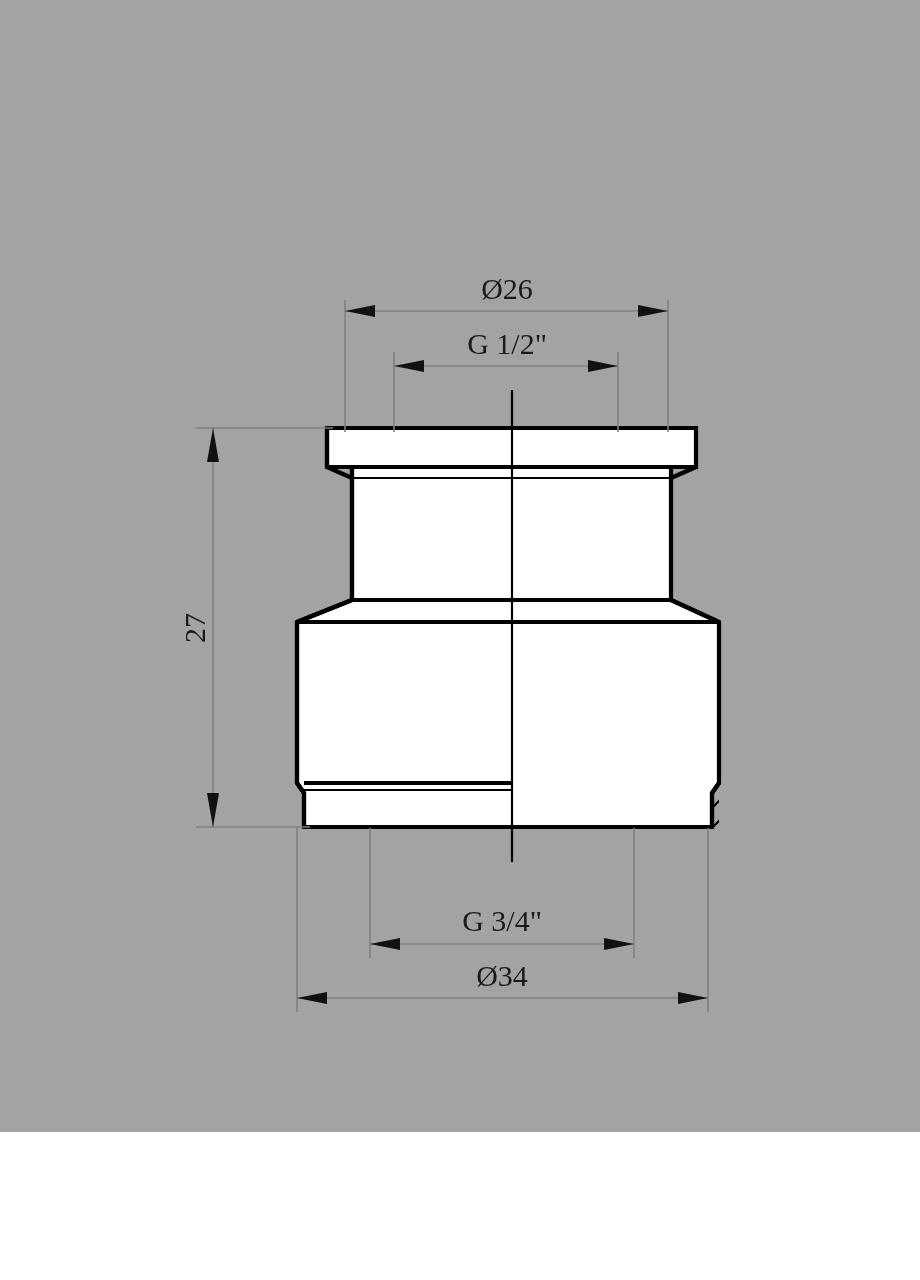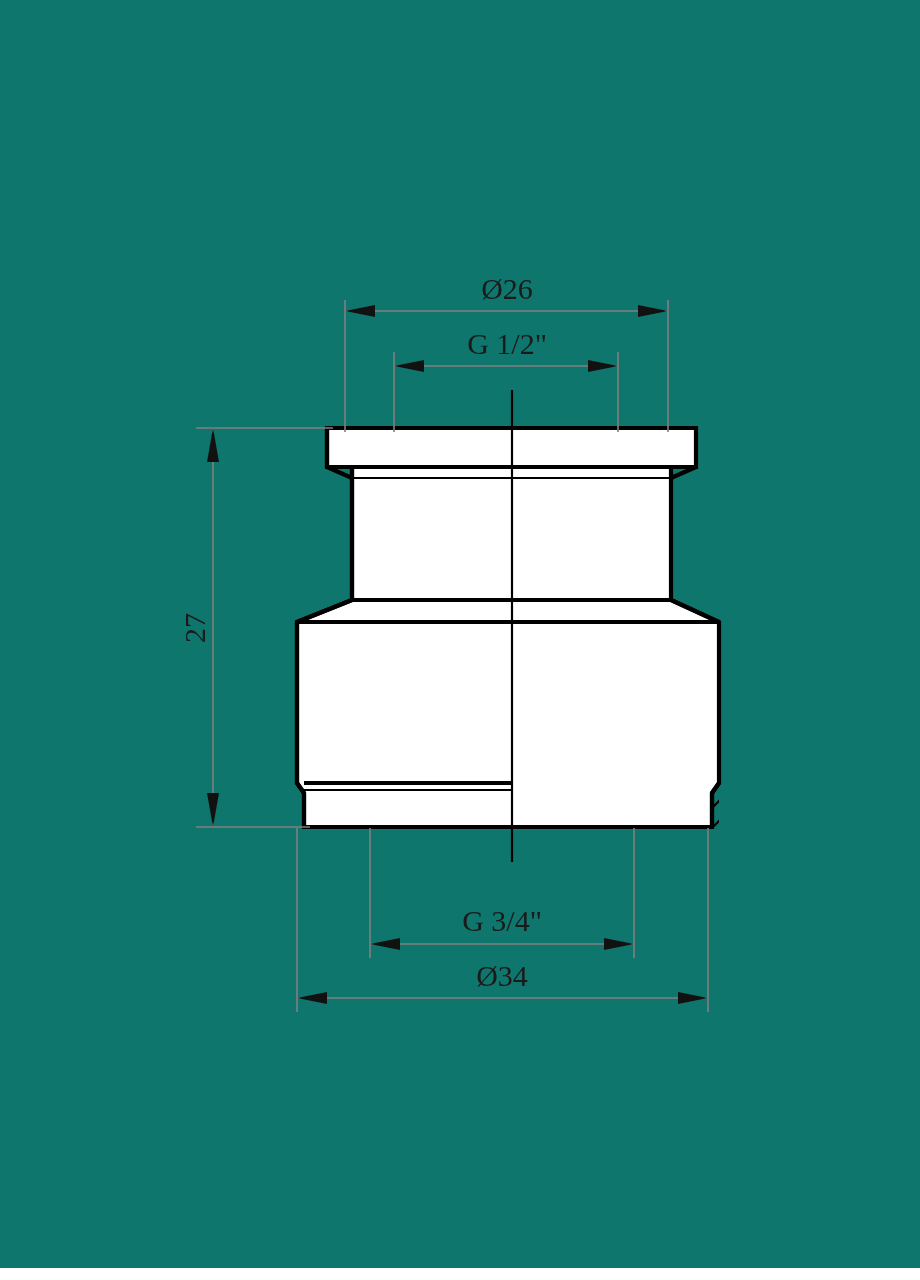--- a/index.html
+++ b/index.html
@@ -9,22 +9,22 @@
   }
   body {
     width: 920px;
     height: 1280px;
     font-family: "Liberation Serif", serif;
     overflow: hidden;
   }
   #drawing-root {
     position: relative;
     width: 920px;
-    height: 1268px;
-    background: #0f766e;
+    height: 1132px;
+    background: #a3a3a3;
   }
   svg#technical-drawing {
     display: block;
     width: 920px;
     height: 1280px;
   }
   .dim-text {
     font-family: "Liberation Serif", serif;
     font-size: 30px;
     fill: #1a1a1a;

